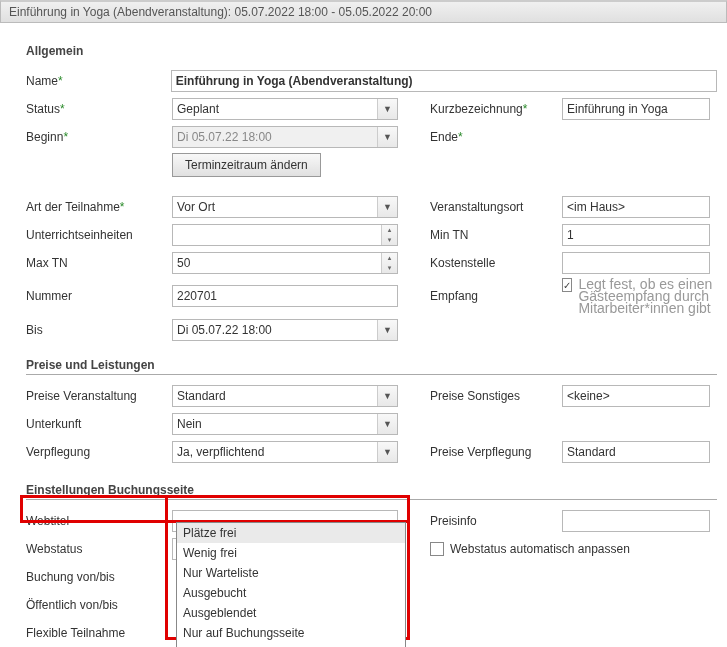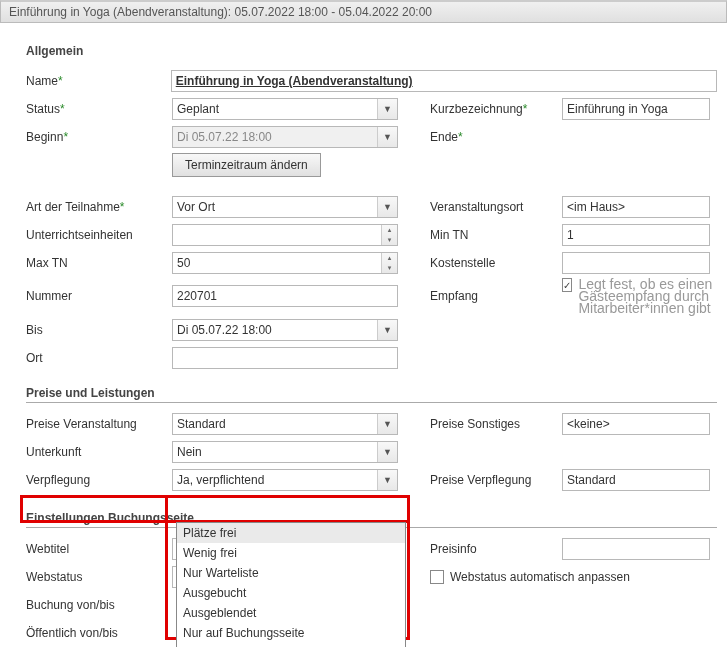--- a/index.html
+++ b/index.html
@@ -6,40 +6,40 @@
 body { background: #fff; color: #333; width: 727px; height: 647px; overflow: hidden; position: relative; }
 .titlebar { border: 1px solid #bbb; border-top: 2px solid #ccc; background: linear-gradient(#f0f0f0, #e0e0e0); padding: 3px 8px; color: #555; }
 .content { padding: 0 10px 0 26px; }
 .section-title { color: #444; font-weight: bold; border-bottom: 1px solid #aaa; padding: 6px 0 2px; margin: 10px 0 8px; }
 .row { display: flex; align-items: center; min-height: 25px; margin-bottom: 3px; }
 .lbl { width: 146px; color: #333; }
 .req { color: #2a8a2a; }
 .fld { width: 226px; height: 22px; border: 1px solid #b8b8b8; background: #fff; padding: 2px 4px; display: flex; align-items: center; position: relative; }
 .fld.readonly { background: #f0f0f0; color: #888; }
 .fld.bold { font-weight: bold; }
-.fld.wide { width: 551px; text-decoration: underline; }
+.fld.wide { width: 551px; }
 .select-arrow { position: absolute; right: 0; top: 0; width: 20px; height: 20px; border-left: 1px solid #ccc; background: linear-gradient(#f8f8f8, #e8e8e8); display: flex; align-items: center; justify-content: center; font-size: 9px; color: #555; }
 .spinner { position: absolute; right: 0; top: 0; width: 16px; height: 20px; border-left: 1px solid #ccc; background: linear-gradient(#f8f8f8, #e8e8e8); display: flex; flex-direction: column; }
 .spinner div { flex: 1; font-size: 7px; text-align: center; line-height: 10px; color: #666; }
 .col2 { display: flex; gap: 16px; }
 .col2 > div { flex: 0 0 388px; }
 .col2 .lbl2 { width: 132px; color: #333; }
 .col2 .fld2 { width: 148px; }
 .btn { border: 1px solid #999; background: linear-gradient(#f8f8f8, #e0e0e0); padding: 4px 12px; color: #333; cursor: pointer; height: 24px; display: inline-flex; align-items: center; }
 .checkbox { width: 14px; height: 14px; border: 1px solid #888; background: #fff; display: inline-flex; align-items: center; justify-content: center; font-size: 10px; color: #444; margin-right: 6px; }
 .hilite-red { position: absolute; border: 3px solid #e00000; pointer-events: none; }
 .dropdown { position: absolute; left: 176px; top: 522px; width: 230px; background: #fff; border: 1px solid #888; z-index: 10; }
 .dropdown div { padding: 3px 6px; cursor: pointer; }
 .dropdown div:first-child { background: #eaeaea; }
 .selected-txt { background: #3873d1; color: #fff; padding: 0 2px; }
 </style>
 </head>
 <body>
 
-<div class="titlebar">Einführung in Yoga (Abendveranstaltung): 05.07.2022 18:00 - 05.04.2022 20:00</div>
+<div class="titlebar">Einführung in Yoga (Abendveranstaltung): 05.07.2022 18:00 - 05.05.2022 20:00</div>
 
 <div class="content">
   <div class="section-title" style="margin-top:12px; border-bottom:none; padding-top:9px">Allgemein</div>
 
   <div class="row">
     <div class="lbl"><span>Name</span><span class="req">*</span></div>
     <div class="fld wide bold">
         <span>Einführung in Yoga (Abendveranstaltung)</span>
       </div>
   </div>
@@ -151,26 +151,20 @@
   </div>
 
   <div class="row">
     <div class="lbl">Bis</div>
     <div class="fld">
         <span>Di 05.07.22 18:00</span>
         <span class="select-arrow">▼</span>
       </div>
   </div>
 
-  <div class="row">
-    <div class="lbl">Ort</div>
-    <div class="fld">
-        <span></span>
-      </div>
-  </div>
 
   <div class="section-title">Preise und Leistungen</div>
 
   <div class="col2">
     <div class="row">
       <div class="lbl">Preise Veranstaltung</div>
       <div class="fld">
           <span>Standard</span>
           <span class="select-arrow">▼</span>
         </div>

